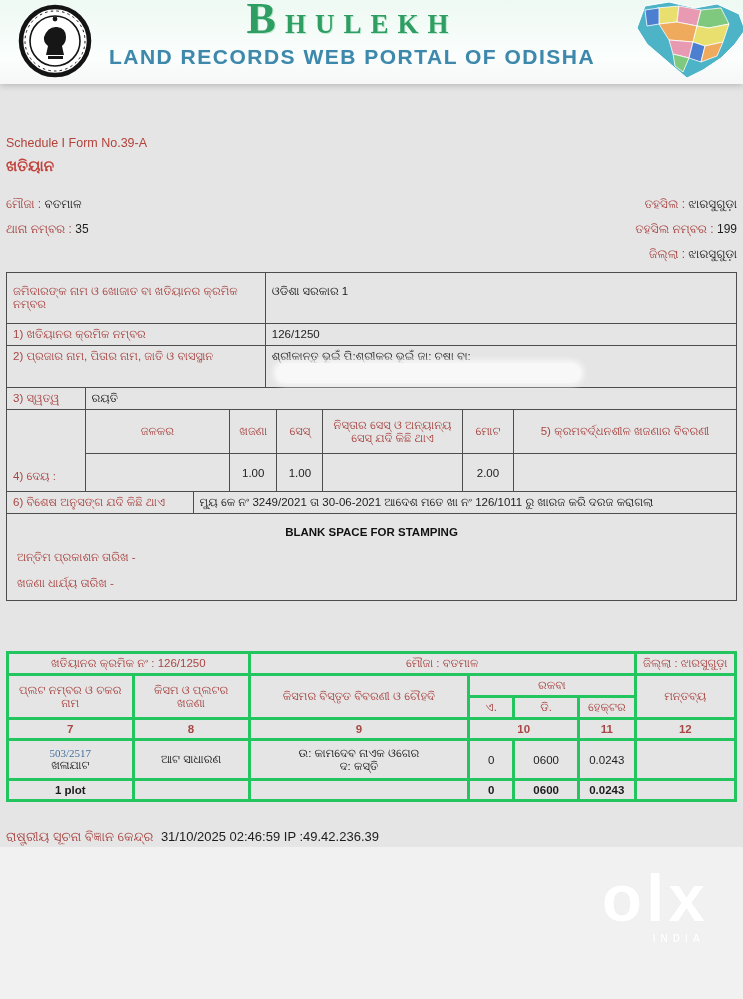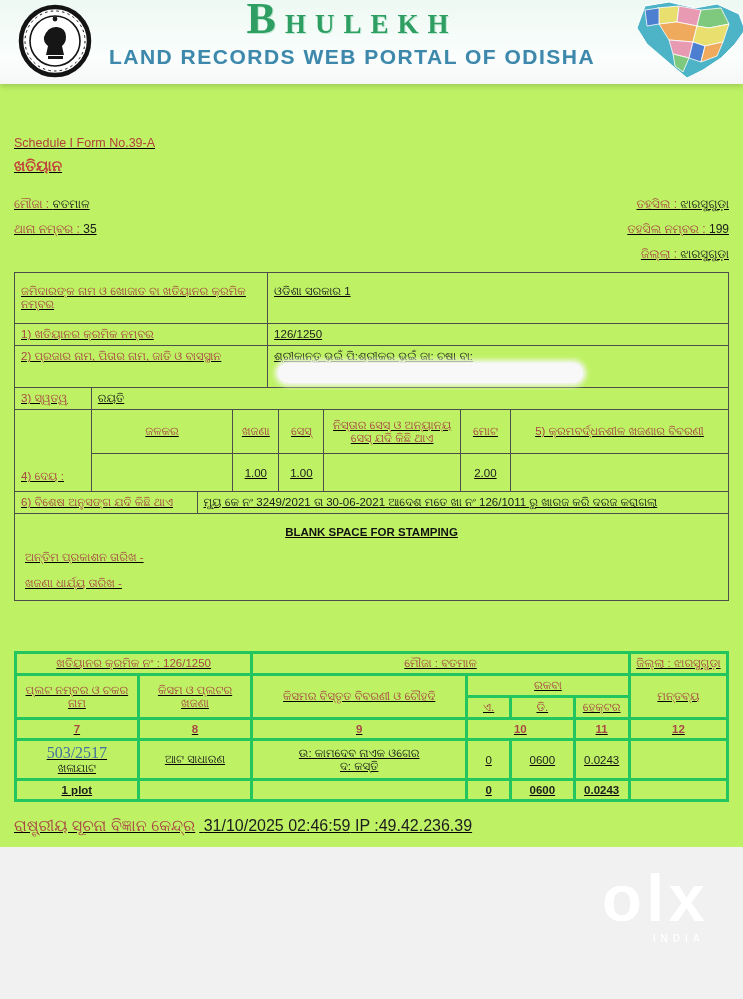--- a/index.html
+++ b/index.html
@@ -1,33 +1,33 @@
 <!DOCTYPE html>
 <html><head>
 <meta charset="utf-8">
 <style>
   * { margin:0; padding:0; box-sizing:border-box; }
   html,body { width:743px; height:999px; overflow:hidden; background:#fafafa;
               font-family:"Liberation Sans", sans-serif; }
-  .page { position:relative; width:743px; height:999px; background:#bef264;text-decoration:underline; }
+  .page { position:relative; width:743px; height:999px; background:#e5e5e5; }
 
   
   .header { position:relative; height:84px; background:linear-gradient(180deg,#eef9f3 0%,#fbfefd 70%,#f6f6f6 100%);
             box-shadow:0 2px 6px rgba(0,0,0,.18); z-index:5; }
   .emblem { position:absolute; left:18px; top:4px; width:74px; height:74px; }
   .brand-wrap { position:absolute; left:50%; top:-7px; transform:translateX(-54%); text-align:center; white-space:nowrap; }
   .brand { display:block; font-family:"Liberation Serif", serif; font-weight:bold;
            color:#2f9e63; font-size:27px; letter-spacing:9px; text-shadow:1px 1px 0 #bfe8d2; }
   .brand::first-letter { font-size:44px; }
   .subtitle { display:block; margin-top:1px; font-size:21px; font-weight:600; letter-spacing:1.5px;
               color:#3e88ab; text-shadow:0 0 1px #cfe7f2; }
   .mapsvg { position:absolute; right:-6px; top:0; width:132px; height:82px; }
 
   
-  .doc { padding:0 14px; }
+  .doc { padding:0 6px; }
   .schedule { margin-top:52px; color:#b2423a; font-size:12.5px; }
   .doc-title { margin-top:7px; text-align:left; color:#c2403a; font-weight:bold; font-size:15px; }
 
   .info { display:flex; margin-top:22px; font-size:12px; }
   .info-col { width:50%; }
   .info-col.right { padding-left:16px;text-align:right; }
   .info-line { margin-bottom:11px; }
   .rl { color:#a84744; }
   .bv { color:#1c1c1c; }
 
@@ -57,26 +57,26 @@
             background:#f8f8f8; border-radius:11px; box-shadow:0 0 5px 3px #f6f6f6; }
 
   
   .t2 { width:100%; margin-top:50px; border-collapse:collapse; table-layout:fixed;
         font-size:11.5px; color:#1c1c1c; }
   .t2 td { border:3px solid #22c55e; text-align:center; padding:3px 4px; vertical-align:middle; }
   .t2 .red { color:#a84744; }
   .t2 .bold { font-weight:bold; }
   .colp { width:17.24%; } .colk { width:15.95%; } .cold { width:30.17%; }
   .cola { width:6.18%; } .colde { width:8.91%; } .colh { width:7.76%; } .colr { width:13.79%; }
-  .plot-link { color:#45719f; cursor:pointer; font-family:"Liberation Serif", serif; font-size:16px; }
+  .plot-link { color:#45719f; cursor:pointer; font-family:"Liberation Serif", serif; font-size:11px; }
   .hdr2 { height:44px; }
   .numrow td { font-weight:bold; color:#a84744; }
   .datarow td { height:40px; }
 
-  .nic-line { margin-top:15px; font-size:16px; }
+  .nic-line { margin-top:27px; font-size:13px; }
   .nic-line .rl { margin-right:4px; }
 
   .actions { display:flex; justify-content:flex-end; gap:8px; margin-top:17px; padding-right:36px; }
   .btn { background:#2d9ce8; border:1px solid #2488cf; color:#fff; font-weight:bold;
          font-size:11px; padding:7px 11px; border-radius:3px; cursor:pointer;
          font-family:"Liberation Sans", sans-serif; }
 
   
   .bottom-strip { position:absolute; left:0; bottom:0; width:100%; height:152px; background:#f1f1f1; }
   .wm { position:absolute; right:34px; top:18px; text-align:right; color:#ffffff; }

